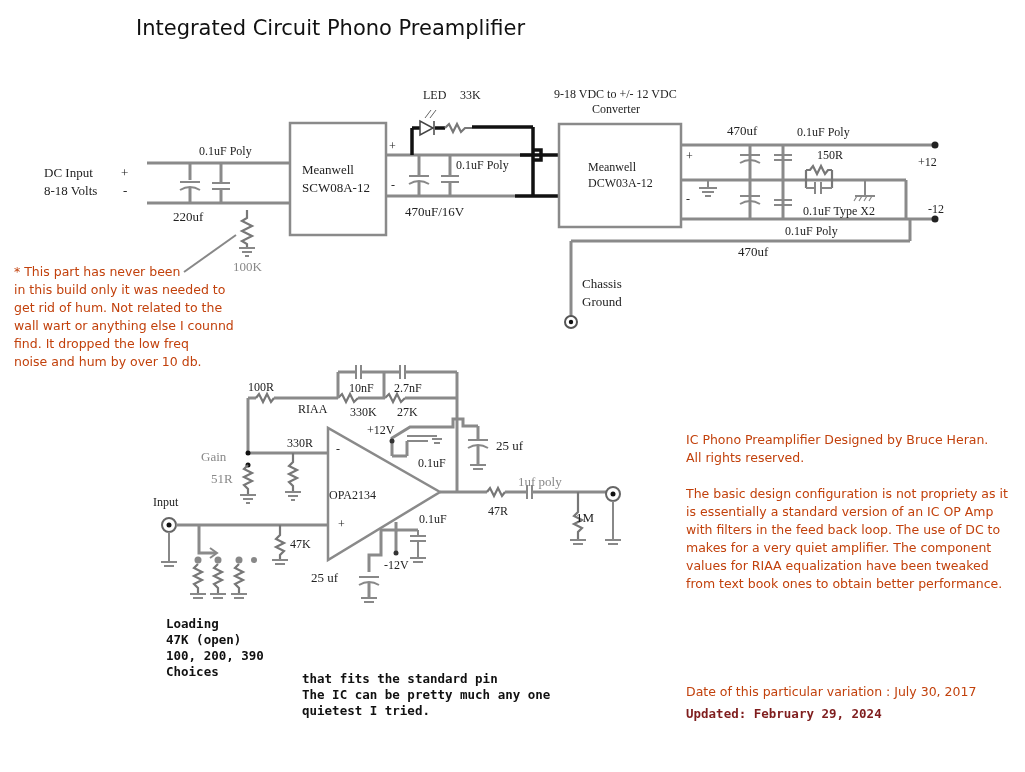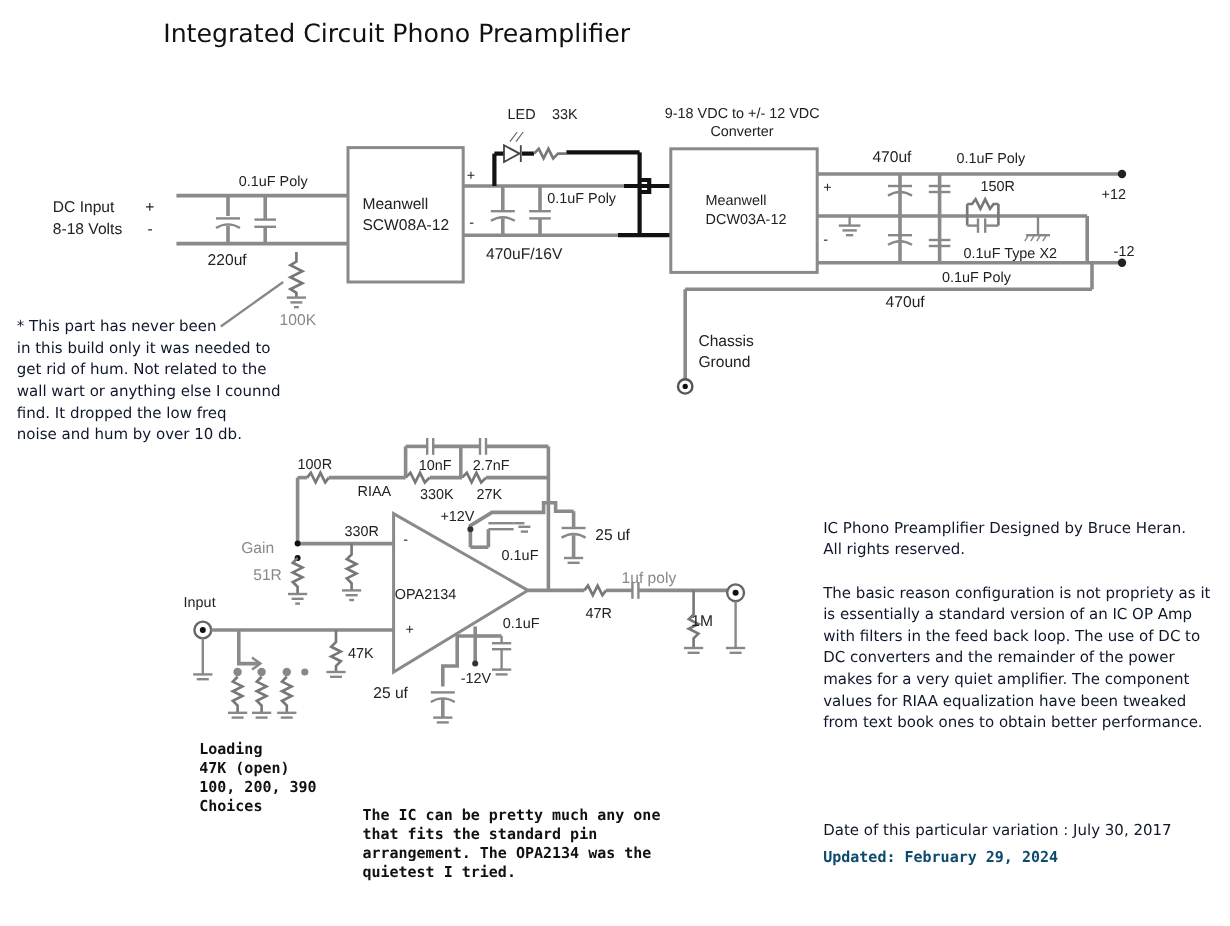--- a/index.html
+++ b/index.html
@@ -3,24 +3,24 @@
 <meta charset="utf-8">
 <style>
   html, body { margin:0; padding:0; background:#ffffff; }
   body { width:1025px; height:772px; position:relative; overflow:hidden; font-family:"DejaVu Sans", sans-serif; color:#111; }
   svg#schem { position:absolute; left:0; top:0; }
   .w { stroke:#8a8a8a; stroke-width:3; fill:none; }
   .wb { stroke:#111; stroke-width:3.5; fill:none; }
   .box { stroke:#8a8a8a; stroke-width:2.5; fill:#fff; }
   .r { stroke:#777; stroke-width:2.2; fill:none; }
   .g { stroke:#888; stroke-width:2; fill:none; }
-  .lbl { position:absolute; font-family:Liberation Sans, sans-serif; font-size:12px; color:#222; white-space:nowrap; }
+  .lbl { position:absolute; font-family:Liberation Serif, serif; font-size:12px; color:#222; white-space:nowrap; }
   .lblg { color:#888; }
   .title { position:absolute; left:136px; top:16px; font-family:"DejaVu Sans", sans-serif; font-size:21px; color:#111; }
-  .note { position:absolute; font-family:"DejaVu Sans", sans-serif; font-size:12.5px; line-height:18px; color:#0f172a; }
+  .note { position:absolute; font-family:"DejaVu Sans", sans-serif; font-size:12.5px; line-height:18px; color:#c2410c; }
   .mono { position:absolute; font-family:"DejaVu Sans Mono", monospace; font-size:12.5px; line-height:16px; color:#111;font-weight:bold; }
   .sans13 { font-size:13px; }
 </style>
 </head>
 <body>
 
 <div class="title">Integrated Circuit Phono Preamplifier</div>
 
 <svg id="schem" width="1025" height="772">
 
@@ -300,33 +300,31 @@
 <div class="lbl sans13" style="left:576px;top:510px">1M</div>
 
 <div class="mono" style="left:166px;top:616px">
   <div>Loading</div>
   <div>47K (open)</div>
   <div>100, 200, 390</div>
   <div>Choices</div>
 </div>
 
 <div class="mono" style="left:302px;top:671px">
+  <div>that fits the standard pin</div>
   <div>The IC can be pretty much any one</div>
-  <div>that fits the standard pin</div>
-  <div>arrangement.  The OPA2134 was the</div>
   <div>quietest I tried.</div>
 </div>
 
 <div class="note" style="left:686px;top:431px;font-size:12.5px;line-height:18px">
   <div>IC Phono Preamplifier Designed by Bruce Heran.</div>
   <div>All rights reserved.</div>
 </div>
 <div class="note" style="left:686px;top:485px;font-size:12.5px;line-height:18px">
-  <div>The basic reason configuration is not propriety as it</div>
+  <div>The basic design configuration is not propriety as it</div>
   <div>is essentially a standard version of an IC OP Amp</div>
   <div>with filters in the feed back loop.  The use of DC to</div>
-  <div>DC converters and the remainder of the power</div>
   <div>makes for a very quiet amplifier.  The component</div>
   <div>values for RIAA equalization have been tweaked</div>
   <div>from text book ones to obtain better performance.</div>
 </div>
 <div class="note" style="left:686px;top:683px;font-size:12.5px">Date of this particular variation : July 30, 2017</div>
-<div class="mono" style="left:686px;top:706px;color:#0c4a6e;font-size:12.5px">Updated: February 29, 2024</div>
+<div class="mono" style="left:686px;top:706px;color:#7f1d1d;font-size:12.5px">Updated: February 29, 2024</div>
 
 </body></html>

